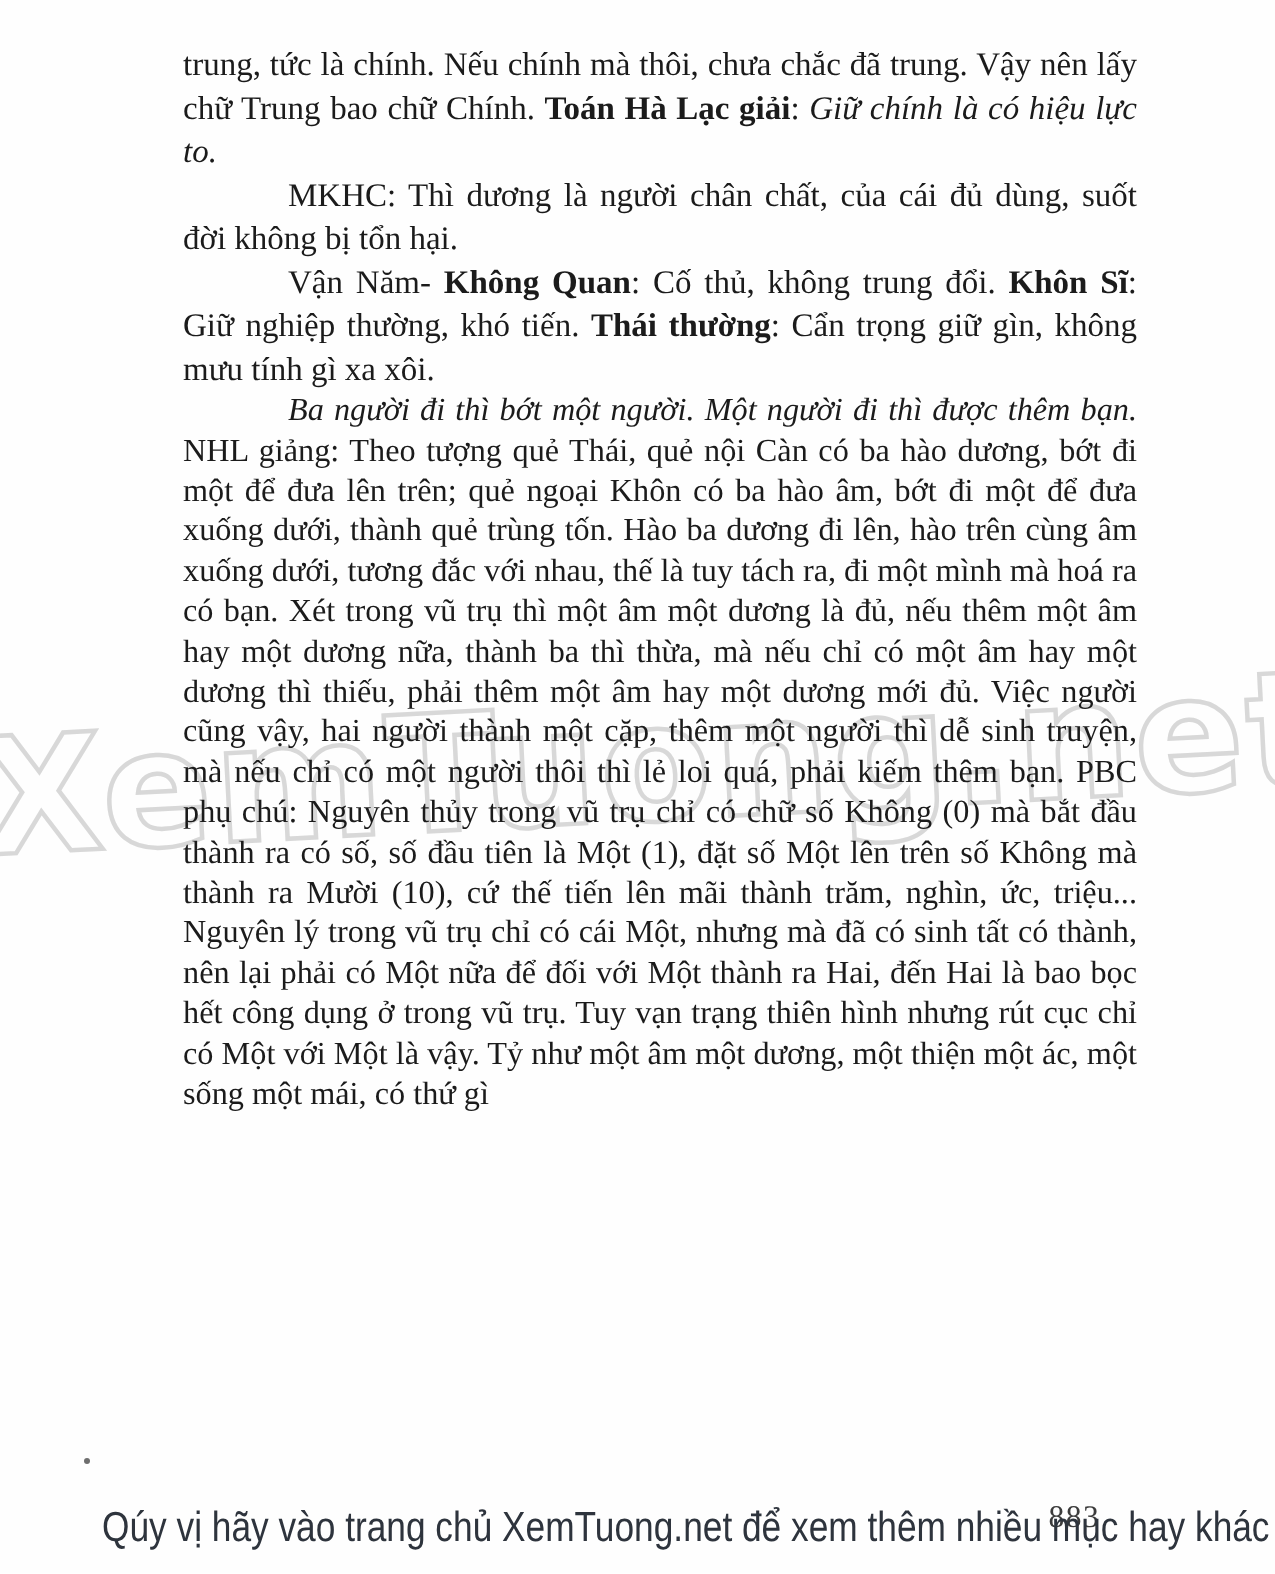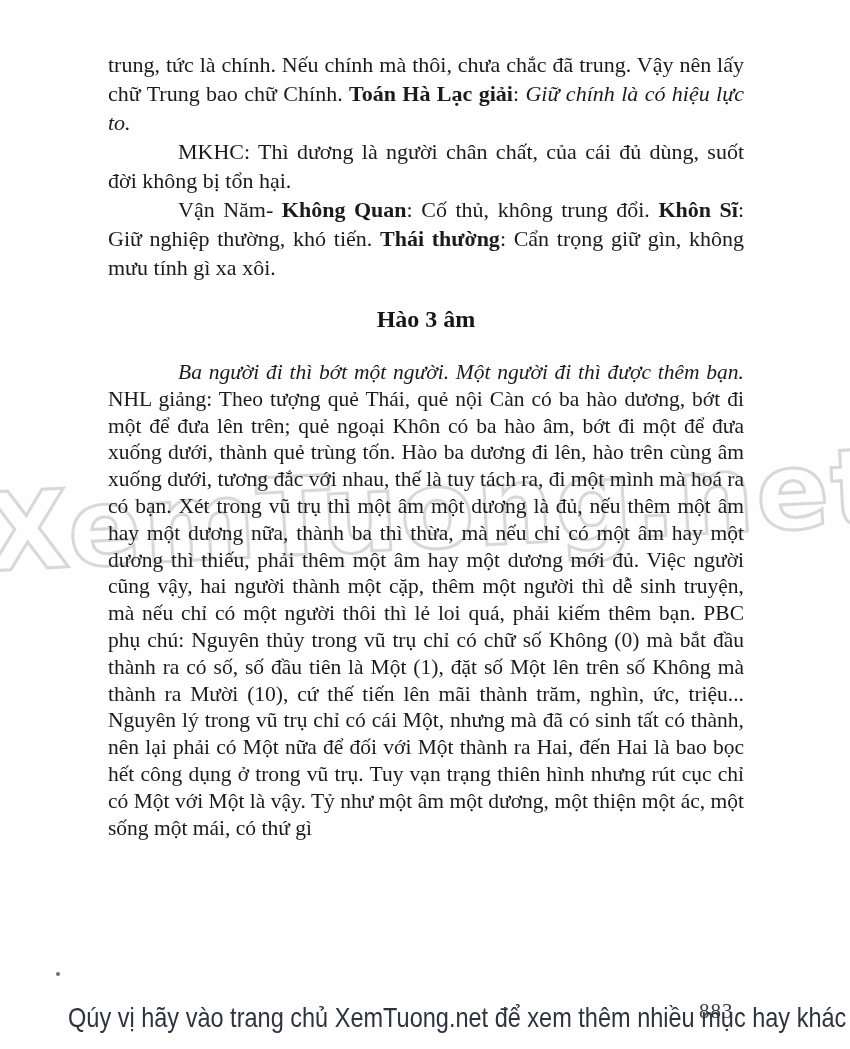--- a/index.html
+++ b/index.html
@@ -25,24 +25,23 @@
     transform:rotate(-3deg);
     opacity:0.75;
     z-index:0;
     pointer-events:none;
     white-space:nowrap;
   }
 
   
   .content{
     position:absolute;
-    left:108px; top:28px; width:636px;
+    left:122px; top:28px; width:636px;
     z-index:1;
     color:#1b1b1b;
-    margin-top:22px;
   }
   .para{
     text-align:justify;
     text-indent:70px;
     margin:0;
   }
   .intro .para{
     font-size:22px;
     line-height:29px;
   }
@@ -100,21 +99,20 @@
 <div class="page">
 
   <div class="watermark">XemTuong.net</div>
 
   <div class="content">
     <div id="intro-paras" class="intro">
         <p class="para noindent"><span class="seg-normal">trung, tức là chính. Nếu chính mà thôi, chưa chắc đã trung. Vậy nên lấy chữ Trung bao chữ Chính. </span><span class="seg-bold">Toán Hà Lạc giải</span><span class="seg-normal">: </span><span class="seg-italic">Giữ chính là có hiệu lực to.</span></p>
         <p class="para "><span class="seg-normal">MKHC: Thì dương là người chân chất, của cái đủ dùng, suốt đời không bị tổn hại.</span></p>
         <p class="para "><span class="seg-normal">Vận Năm- </span><span class="seg-bold">Không Quan</span><span class="seg-normal">: Cố thủ, không trung đổi. </span><span class="seg-bold">Khôn Sĩ</span><span class="seg-normal">: Giữ nghiệp thường, khó tiến. </span><span class="seg-bold">Thái thường</span><span class="seg-normal">: Cẩn trọng giữ gìn, không mưu tính gì xa xôi.</span></p>
       </div>
-    <h2 class="heading">Hào 3 âm</h2>
     <div id="hao3-paras" class="dense">
         <p class="para "><span class="seg-italic">Ba người đi thì bớt một người. Một người đi thì được thêm bạn.</span><span class="seg-normal"> NHL giảng: Theo tượng quẻ Thái, quẻ nội Càn có ba hào dương, bớt đi một để đưa lên trên; quẻ ngoại Khôn có ba hào âm, bớt đi một để đưa xuống dưới, thành quẻ trùng tốn. Hào ba dương đi lên, hào trên cùng âm xuống dưới, tương đắc với nhau, thế là tuy tách ra, đi một mình mà hoá ra có bạn. Xét trong vũ trụ thì một âm một dương là đủ, nếu thêm một âm hay một dương nữa, thành ba thì thừa, mà nếu chỉ có một âm hay một dương thì thiếu, phải thêm một âm hay một dương mới đủ. Việc người cũng vậy, hai người thành một cặp, thêm một người thì dễ sinh truyện, mà nếu chỉ có một người thôi thì lẻ loi quá, phải kiếm thêm bạn. PBC phụ chú: Nguyên thủy trong vũ trụ chỉ có chữ số Không (0) mà bắt đầu thành ra có số, số đầu tiên là Một (1), đặt số Một lên trên số Không mà thành ra Mười (10), cứ thế tiến lên mãi thành trăm, nghìn, ức, triệu... Nguyên lý trong vũ trụ chỉ có cái Một, nhưng mà đã có sinh tất có thành, nên lại phải có Một nữa để đối với Một thành ra Hai, đến Hai là bao bọc hết công dụng ở trong vũ trụ. Tuy vạn trạng thiên hình nhưng rút cục chỉ có Một với Một là vậy. Tỷ như một âm một dương, một thiện một ác, một sống một mái, có thứ gì</span></p>
       </div>
   </div>
 
   <div class="speck"></div>
 
   <div class="page-number">883</div>
 
   <div class="footer"><span>Qúy vị hãy vào trang chủ </span><span class="flink">XemTuong.net</span><span> để xem thêm nhiều mục hay khác</span></div>

